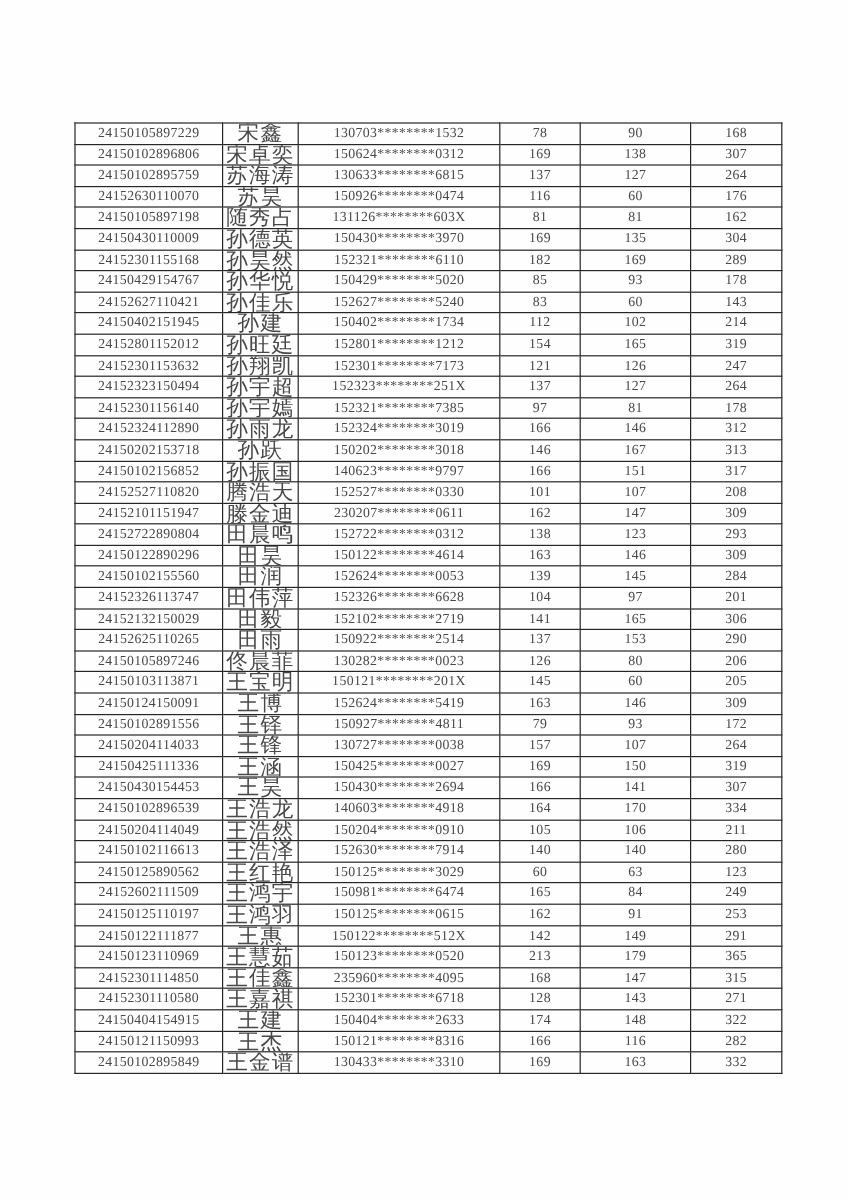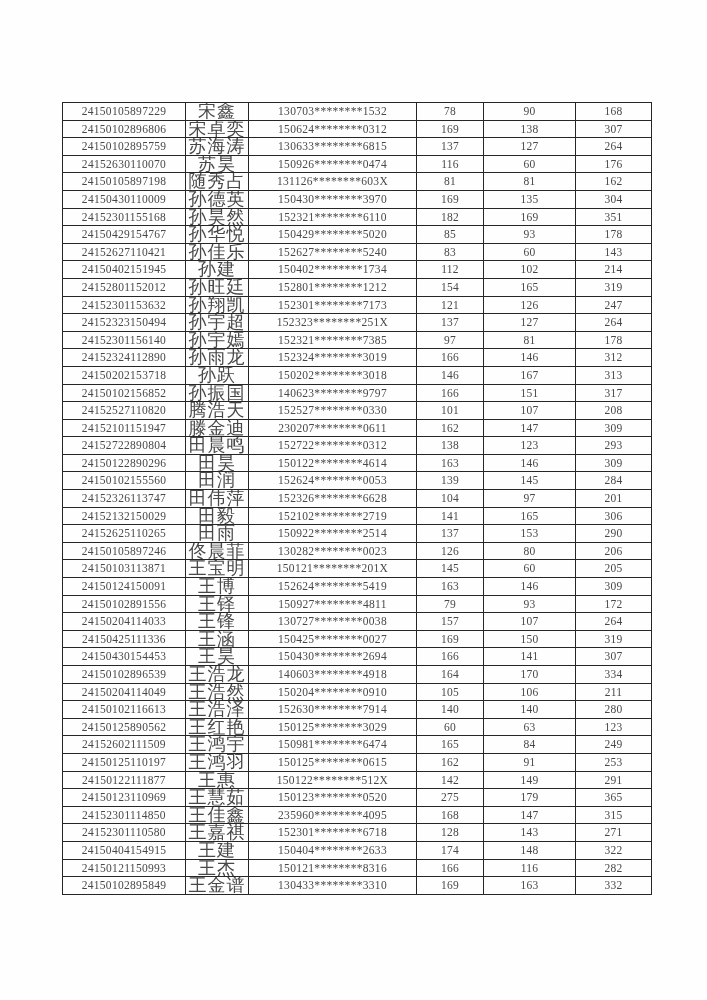--- a/index.html
+++ b/index.html
@@ -109,21 +109,21 @@
           <td>169</td>
           <td>135</td>
           <td>304</td>
         </tr>
         <tr>
           <td>24152301155168</td>
           <td class="name-cell">孙昊然</td>
           <td>152321********6110</td>
           <td>182</td>
           <td>169</td>
-          <td>351</td>
+          <td>289</td>
         </tr>
         <tr>
           <td>24150429154767</td>
           <td class="name-cell">孙华悦</td>
           <td>150429********5020</td>
           <td>85</td>
           <td>93</td>
           <td>178</td>
         </tr>
         <tr>
@@ -371,21 +371,21 @@
           <td class="name-cell">王惠</td>
           <td>150122********512X</td>
           <td>142</td>
           <td>149</td>
           <td>291</td>
         </tr>
         <tr>
           <td>24150123110969</td>
           <td class="name-cell">王慧茹</td>
           <td>150123********0520</td>
-          <td>275</td>
+          <td>213</td>
           <td>179</td>
           <td>365</td>
         </tr>
         <tr>
           <td>24152301114850</td>
           <td class="name-cell">王佳鑫</td>
           <td>235960********4095</td>
           <td>168</td>
           <td>147</td>
           <td>315</td>

